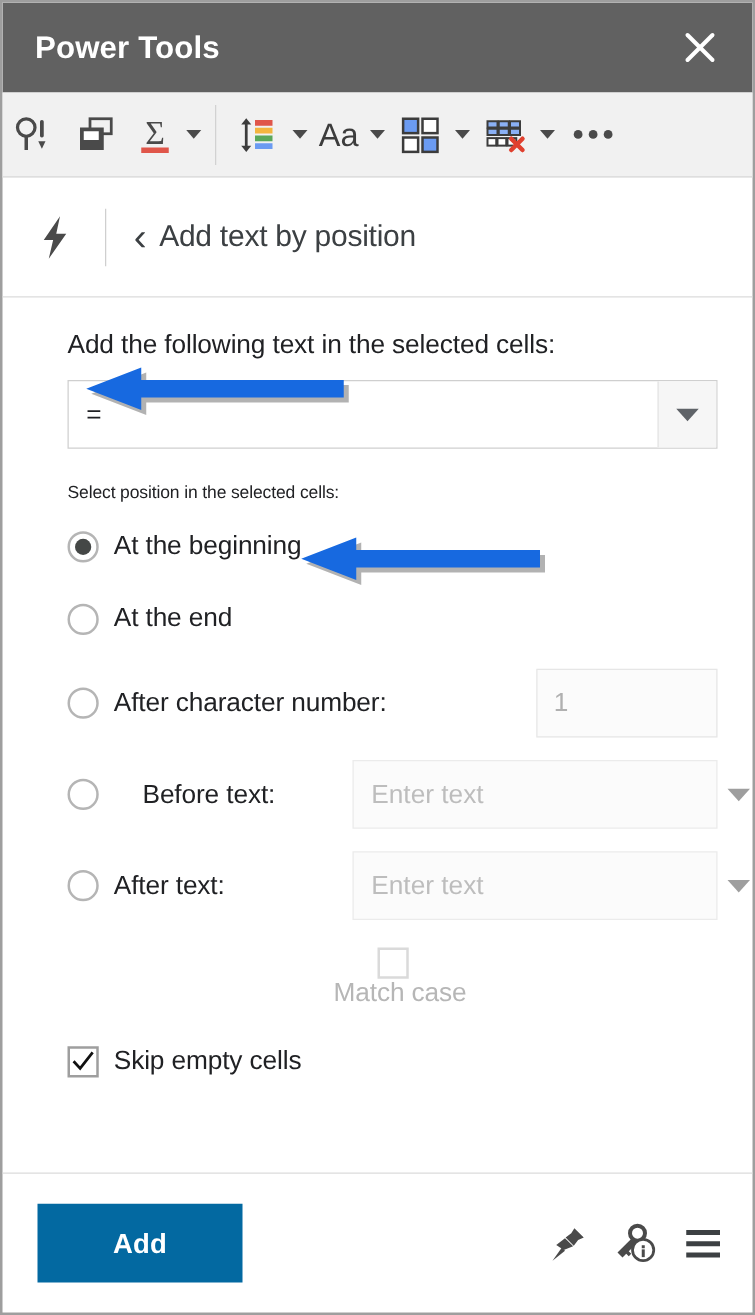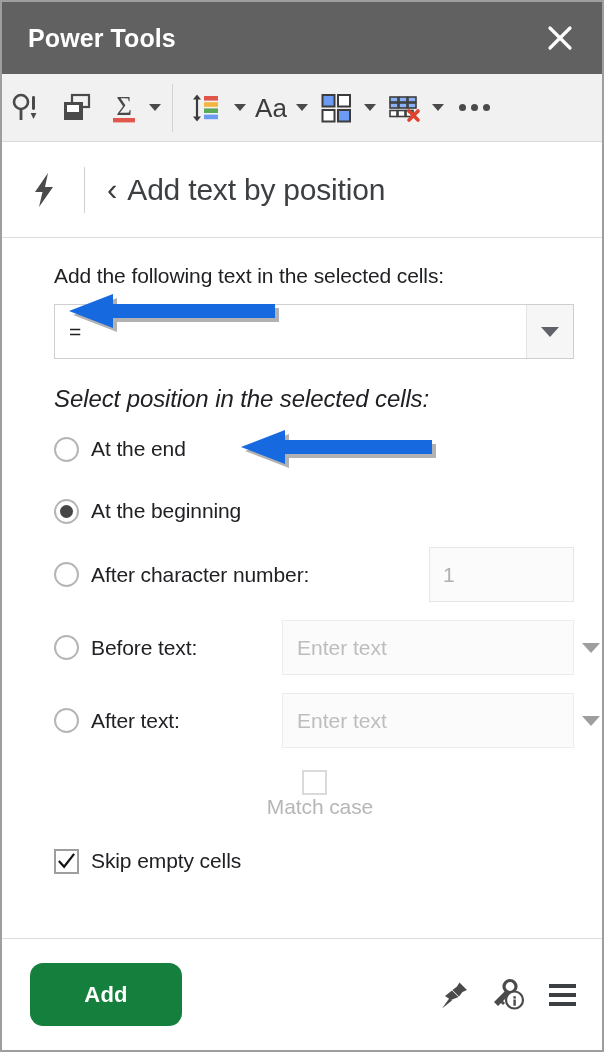--- a/index.html
+++ b/index.html
@@ -142,21 +142,21 @@
   }
   .back-chevron {
     color: #3c4043;
     font-size: 31px;
     line-height: 1;
     cursor: pointer;
     margin-right: 10px;
     font-weight: 300;
   }
   .toolheader-title {
-    font-size: 30px;
+    font-size: 24px;
     color: #3c4043;
     font-weight: normal;
     letter-spacing: -0.2px;
   }
 
   
   .content {
     flex: 1;
     padding: 26px 28px 0 28px;
     box-sizing: border-box;
@@ -165,25 +165,24 @@
     margin-left: 24px;
   }
 
   .field-label {
     font-size: 21px;
     color: #202124;
     margin-bottom: 16px;
     letter-spacing: -0.1px;
   }
   .section-label {
-    font-size: 24px;
+    font-size: 14px;
     color: #202124;
     margin: 26px 0 14px 0;
     letter-spacing: -0.1px;
-    font-style: italic;
   }
 
   
   .combo {
     height: 55px;
     border: 1px solid #cfcfcf;
     background: #ffffff;
     display: flex;
     align-items: stretch;
     box-sizing: border-box;
@@ -312,25 +311,25 @@
   .footer {
     height: 112px;
     min-height: 112px;
     border-top: 1px solid #dcdcdc;
     display: flex;
     align-items: center;
     padding: 0 22px 0 28px;
     box-sizing: border-box;
   }
   .add-btn {
-    width: 152px;
+    width: 164px;
     height: 63px;
-    background: #15803d;
+    background: #0369a1;
     border: none;
-    border-radius: 13px;
+    border-radius: 0;
     color: #ffffff;
     font-family: "Liberation Sans", sans-serif;
     font-size: 22px;
     font-weight: bold;
     cursor: pointer;
     letter-spacing: 0.2px;
   }
   .footer-right {
     margin-left: auto;
     display: flex;
@@ -521,46 +520,46 @@
 
     <div class="combo">
       <input class="combo-input" type="text" value="=" style="">
       <div class="combo-btn">
         <i></i>
       </div>
     </div>
 
     <div class="section-label">Select position in the selected cells:</div>
 
+    <div class="opt-row tight">
+      <div class="radio checked">
+        <span class="dot"></span>
+      </div>
+      <div class="opt-text">At the beginning</div>
+    </div>
+
     <div class="opt-row" style="margin-bottom:18px;">
       <div class="radio">
         
       </div>
       <div class="opt-text">At the end</div>
     </div>
 
-    <div class="opt-row tight">
-      <div class="radio checked">
-        <span class="dot"></span>
-      </div>
-      <div class="opt-text">At the beginning</div>
-    </div>
-
     <div class="opt-row" style="margin-bottom:18px;">
       <div class="radio">
         
       </div>
       <div class="opt-text">After character number:</div>
       <div class="spinner">
         <input class="spinner-val" type="text" value="1" style="">
 
       </div>
     </div>
 
-    <div class="opt-row" style="margin-bottom:18px;">
+    <div class="opt-row" style="margin-bottom:18px;gap:23px;">
       <div class="radio">
         
       </div>
       <div class="opt-text">Before text:</div>
       <div class="combo disabled">
         <input class="combo-input" type="text" placeholder="Enter text" style="">
         <div class="combo-btn">
           <i></i>
         </div>
       </div>

